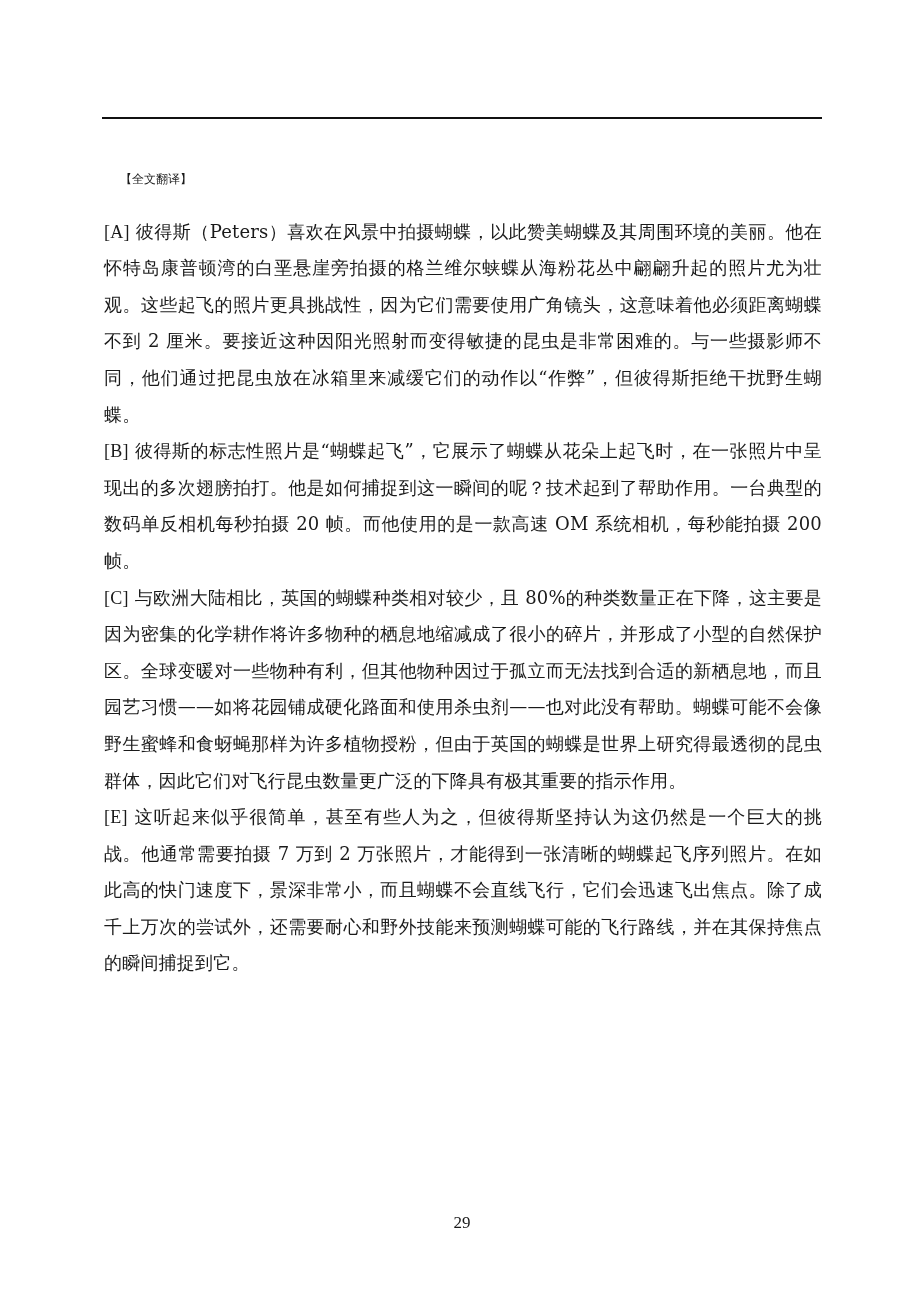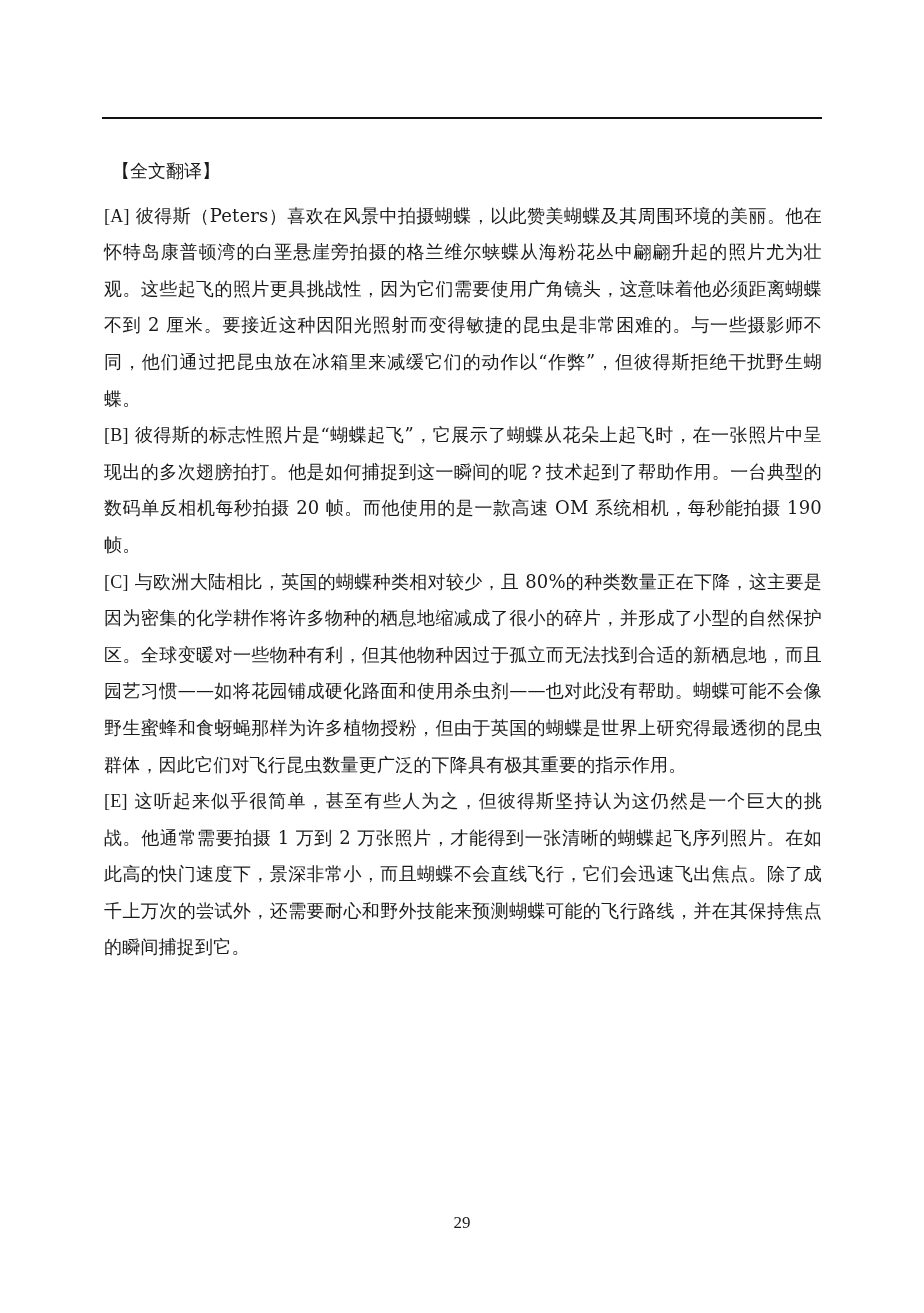--- a/index.html
+++ b/index.html
@@ -1,32 +1,32 @@
 <!DOCTYPE html>
 <html><head>
   <meta charset="utf-8">
   <style>
     html, body { margin: 0; padding: 0; background: #ffffff; }
     body { width: 924px; height: 1313px; position: relative; overflow: hidden;
            font-family: "DejaVu Serif", "Liberation Serif", serif; color: #1a1a1a; }
     .rule { position: absolute; left: 102px; top: 117px; width: 720px; height: 2px; background: #111; }
     .content { position: absolute; left: 104px; top: 145px; width: 718px; }
-    .heading { font-size: 18px; line-height: 36.6px; margin: 8px; }
+    .heading { font-size: 12px; line-height: 36.6px; margin: 16px; }
     .para { font-size: 18px; line-height: 36.6px; margin: 0; text-align: justify; letter-spacing: 0.2px; }
     .para .tag { font-family: "Liberation Serif", serif; margin-right: 6px; }
     .page-number { position: absolute; left: 0; width: 924px; top: 1213px; text-align: center;
                    font-family: "Liberation Serif", serif; font-size: 17px; }
   </style>
 </head>
 <body>
 
 <div class="rule"></div>
 
 <div class="content">
   <p class="heading">【全文翻译】</p>
 
   <p class="para"><span class="tag">[A]</span><span>彼得斯（Peters）喜欢在风景中拍摄蝴蝶，以此赞美蝴蝶及其周围环境的美丽。他在怀特岛康普顿湾的白垩悬崖旁拍摄的格兰维尔蛱蝶从海粉花丛中翩翩升起的照片尤为壮观。这些起飞的照片更具挑战性，因为它们需要使用广角镜头，这意味着他必须距离蝴蝶不到 2 厘米。要接近这种因阳光照射而变得敏捷的昆虫是非常困难的。与一些摄影师不同，他们通过把昆虫放在冰箱里来减缓它们的动作以“作弊”，但彼得斯拒绝干扰野生蝴蝶。</span></p>
-  <p class="para"><span class="tag">[B]</span><span>彼得斯的标志性照片是“蝴蝶起飞”，它展示了蝴蝶从花朵上起飞时，在一张照片中呈现出的多次翅膀拍打。他是如何捕捉到这一瞬间的呢？技术起到了帮助作用。一台典型的数码单反相机每秒拍摄 20 帧。而他使用的是一款高速 OM 系统相机，每秒能拍摄 190 帧。</span></p>
+  <p class="para"><span class="tag">[B]</span><span>彼得斯的标志性照片是“蝴蝶起飞”，它展示了蝴蝶从花朵上起飞时，在一张照片中呈现出的多次翅膀拍打。他是如何捕捉到这一瞬间的呢？技术起到了帮助作用。一台典型的数码单反相机每秒拍摄 20 帧。而他使用的是一款高速 OM 系统相机，每秒能拍摄 200 帧。</span></p>
   <p class="para"><span class="tag">[C]</span><span>与欧洲大陆相比，英国的蝴蝶种类相对较少，且 80%的种类数量正在下降，这主要是因为密集的化学耕作将许多物种的栖息地缩减成了很小的碎片，并形成了小型的自然保护区。全球变暖对一些物种有利，但其他物种因过于孤立而无法找到合适的新栖息地，而且园艺习惯——如将花园铺成硬化路面和使用杀虫剂——也对此没有帮助。蝴蝶可能不会像野生蜜蜂和食蚜蝇那样为许多植物授粉，但由于英国的蝴蝶是世界上研究得最透彻的昆虫群体，因此它们对飞行昆虫数量更广泛的下降具有极其重要的指示作用。</span></p>
-  <p class="para"><span class="tag">[E]</span><span>这听起来似乎很简单，甚至有些人为之，但彼得斯坚持认为这仍然是一个巨大的挑战。他通常需要拍摄 1 万到 2 万张照片，才能得到一张清晰的蝴蝶起飞序列照片。在如此高的快门速度下，景深非常小，而且蝴蝶不会直线飞行，它们会迅速飞出焦点。除了成千上万次的尝试外，还需要耐心和野外技能来预测蝴蝶可能的飞行路线，并在其保持焦点的瞬间捕捉到它。</span></p>
+  <p class="para"><span class="tag">[E]</span><span>这听起来似乎很简单，甚至有些人为之，但彼得斯坚持认为这仍然是一个巨大的挑战。他通常需要拍摄 7 万到 2 万张照片，才能得到一张清晰的蝴蝶起飞序列照片。在如此高的快门速度下，景深非常小，而且蝴蝶不会直线飞行，它们会迅速飞出焦点。除了成千上万次的尝试外，还需要耐心和野外技能来预测蝴蝶可能的飞行路线，并在其保持焦点的瞬间捕捉到它。</span></p>
 </div>
 
 <div class="page-number">29</div>
 
 </body></html>

